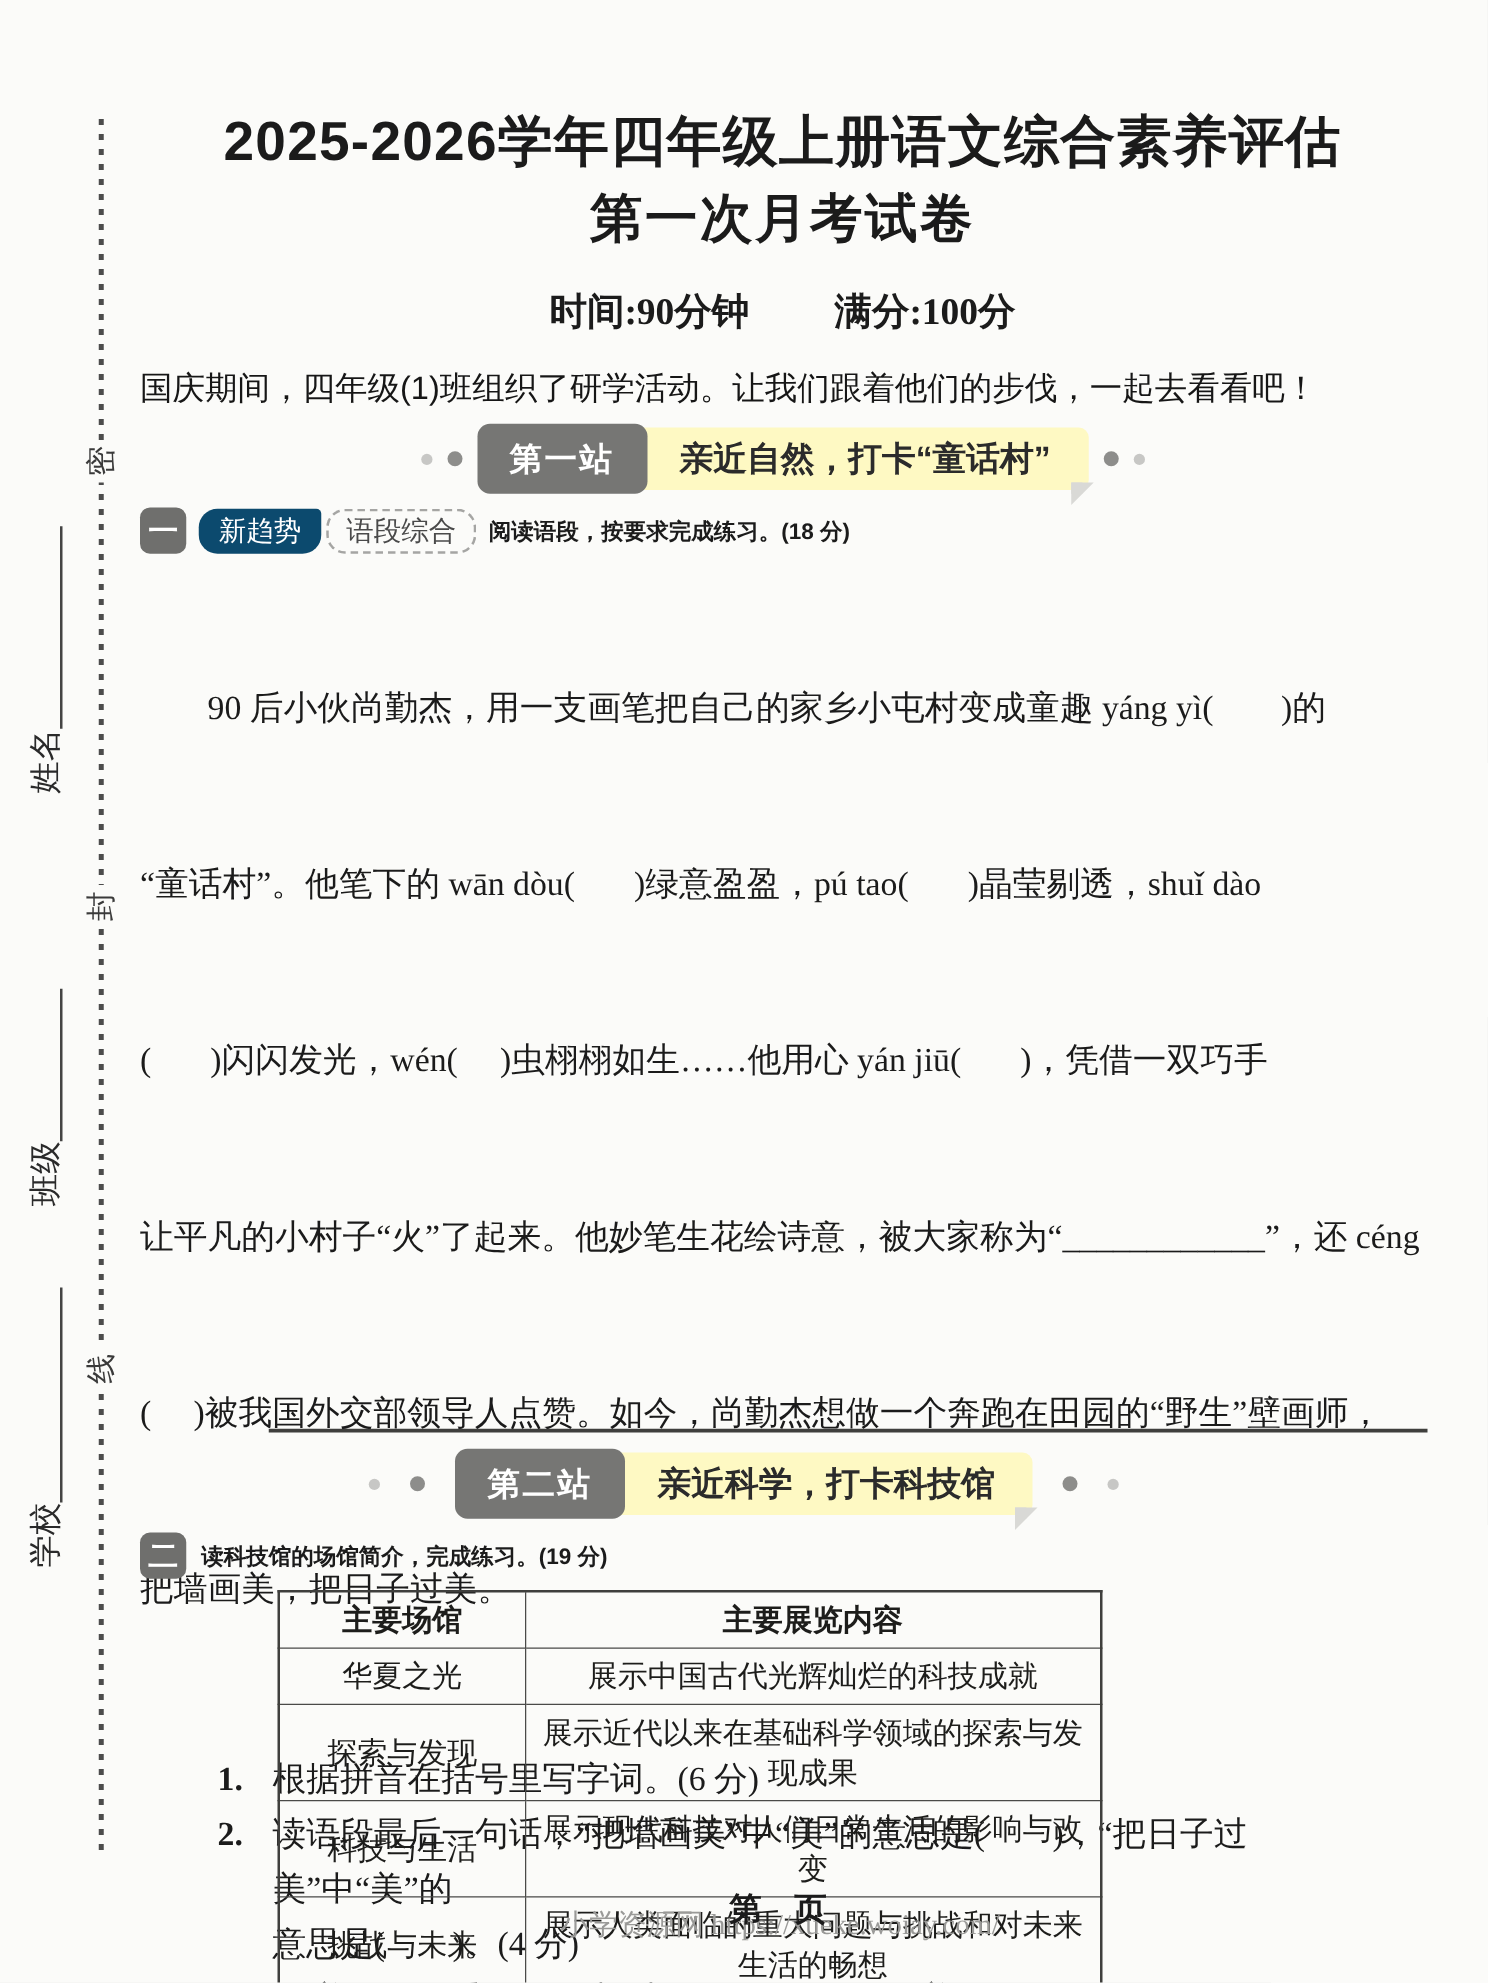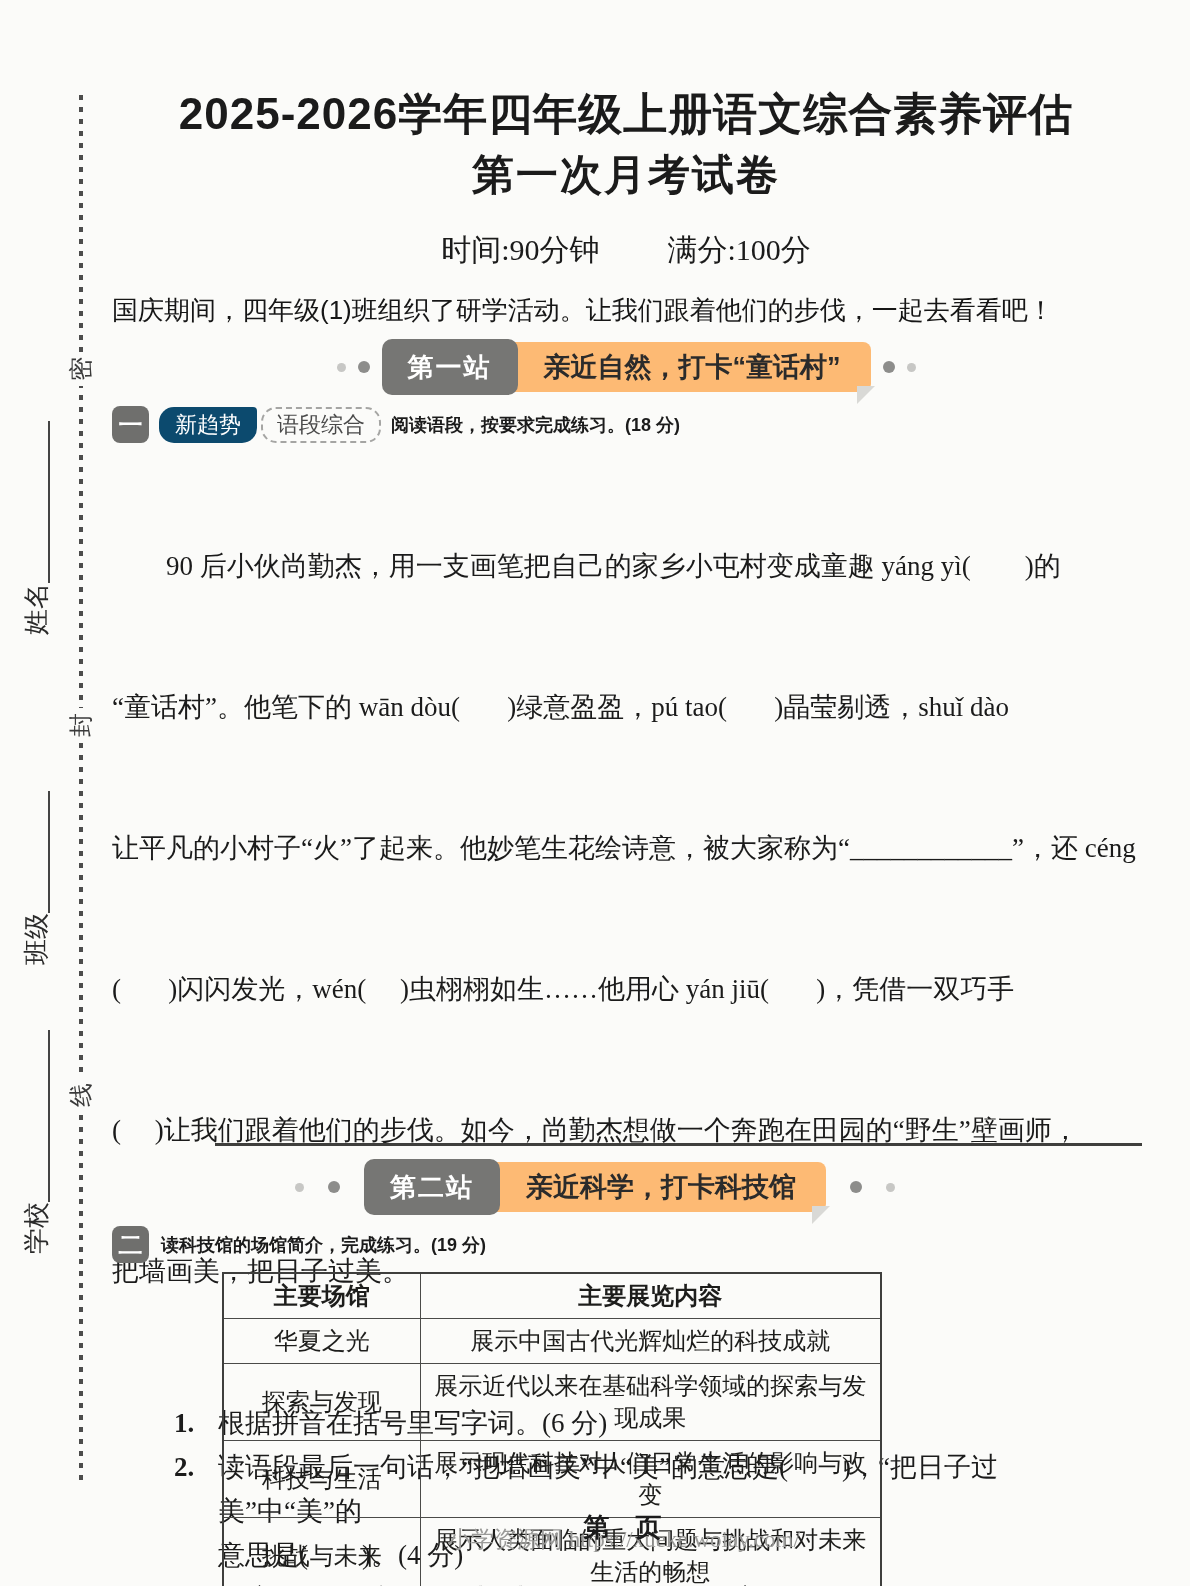--- a/index.html
+++ b/index.html
@@ -24,31 +24,31 @@
     transform:rotate(-90deg); font-size:26px; color:#2a2a2a; white-space:nowrap;
     font-family:"Liberation Serif", serif;
   }
   .margin-field .fblank { display:inline-block; border-bottom:2.5px solid #444; height:28px; }
   
   .content { position:absolute; left:112px; top:84px; width:1028px; }
   .title1 { font-size:44px; font-weight:bold; text-align:center; line-height:1.35;
             font-family:"Liberation Sans", sans-serif; letter-spacing:1px; }
   .title2 { font-size:42px; font-weight:bold; text-align:center; line-height:1.35;
             margin-top:4px; font-family:"Liberation Sans", sans-serif; letter-spacing:2px; }
-  .info-row { margin-top:26px; text-align:center; font-size:30px; font-weight:normal; line-height:40px; }
+  .info-row { margin-top:26px; text-align:center; font-size:30px; font-weight:bold; line-height:40px; }
   .info-row span { margin:0 34px; }
   .intro { margin-top:22px; font-size:26px; line-height:36px;
            font-family:"Liberation Sans", sans-serif; color:#161616; }
   
   .station-row { margin-top:14px; display:flex; justify-content:center; align-items:center; gap:12px; }
   .dot { border-radius:50%; }
   .dot-sm { width:9px; height:9px; background:#c7c7c5; }
   .dot-lg { width:12px; height:12px; background:#8d8d8b; }
   .banner {
-    position:relative; background:#fdba74; border-radius:8px;
+    position:relative; background:#fef9c3; border-radius:8px;
     padding:7px 30px 7px 152px; margin-left:10px;
     font-size:27px; font-weight:bold; color:#2b2b2b;
     font-family:"Liberation Sans", sans-serif; white-space:nowrap;
   }
   .banner::after {
     content:""; position:absolute; right:-4px; bottom:-12px;
     border:9px solid transparent; border-top-color:#d9d9d6; border-left-color:#d9d9d6;
   }
   .banner .st-badge {
     position:absolute; left:-10px; top:-3px; bottom:-3px;
@@ -151,23 +151,23 @@
     <div class="sec-head">
       <span class="num-badge">一</span>
       <span class="tag-dark">新趋势</span>
       <span class="tag-dashed">语段综合</span>
       <span class="sec-instruction">阅读语段，按要求完成练习。(18 分)</span>
     </div>
 
     <div class="passage">
       <div class="indent">90 后小伙尚勤杰，用一支画笔把自己的家乡小屯村变成童趣 yáng yì(        )的</div>
       <div>“童话村”。他笔下的 wān dòu(       )绿意盈盈，pú tao(       )晶莹剔透，shuǐ dào</div>
+      <div>(       )闪闪发光，wén(     )虫栩栩如生……他用心 yán jiū(       )，凭借一双巧手</div>
       <div>让平凡的小村子“火”了起来。他妙笔生花绘诗意，被大家称为“____________”，还 céng</div>
-      <div>(       )闪闪发光，wén(     )虫栩栩如生……他用心 yán jiū(       )，凭借一双巧手</div>
-      <div>(     )让我们跟着他们的步伐。如今，尚勤杰想做一个奔跑在田园的“野生”壁画师，</div>
+      <div>(     )被我国外交部领导人点赞。如今，尚勤杰想做一个奔跑在田园的“野生”壁画师，</div>
       <div>把墙画美，把日子过美。</div>
     </div>
 
     <div class="questions">
       <div class="q-row">
         <span class="q-num">1.</span>
         <span class="q-text">根据拼音在括号里写字词。(6 分)</span>
       </div>
       <div class="q-row">
         <span class="q-num">2.</span>

